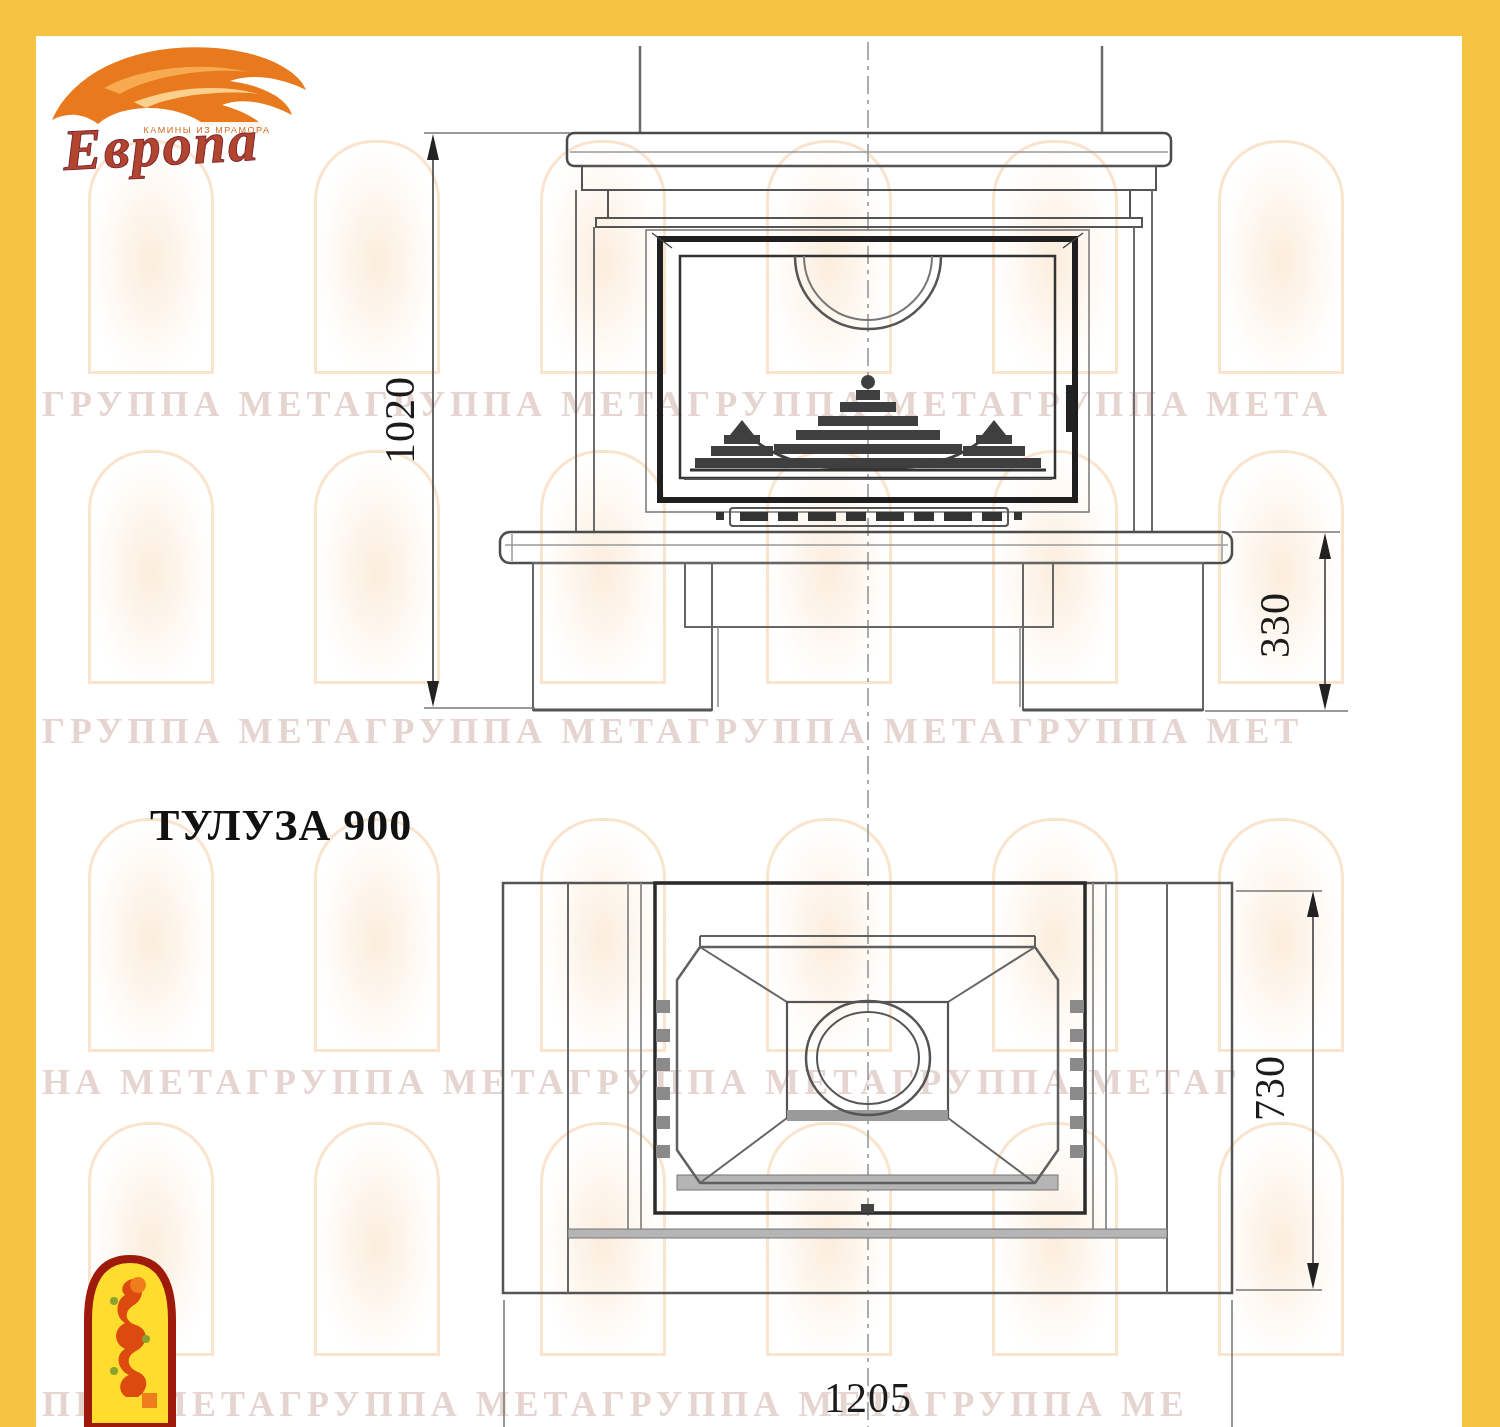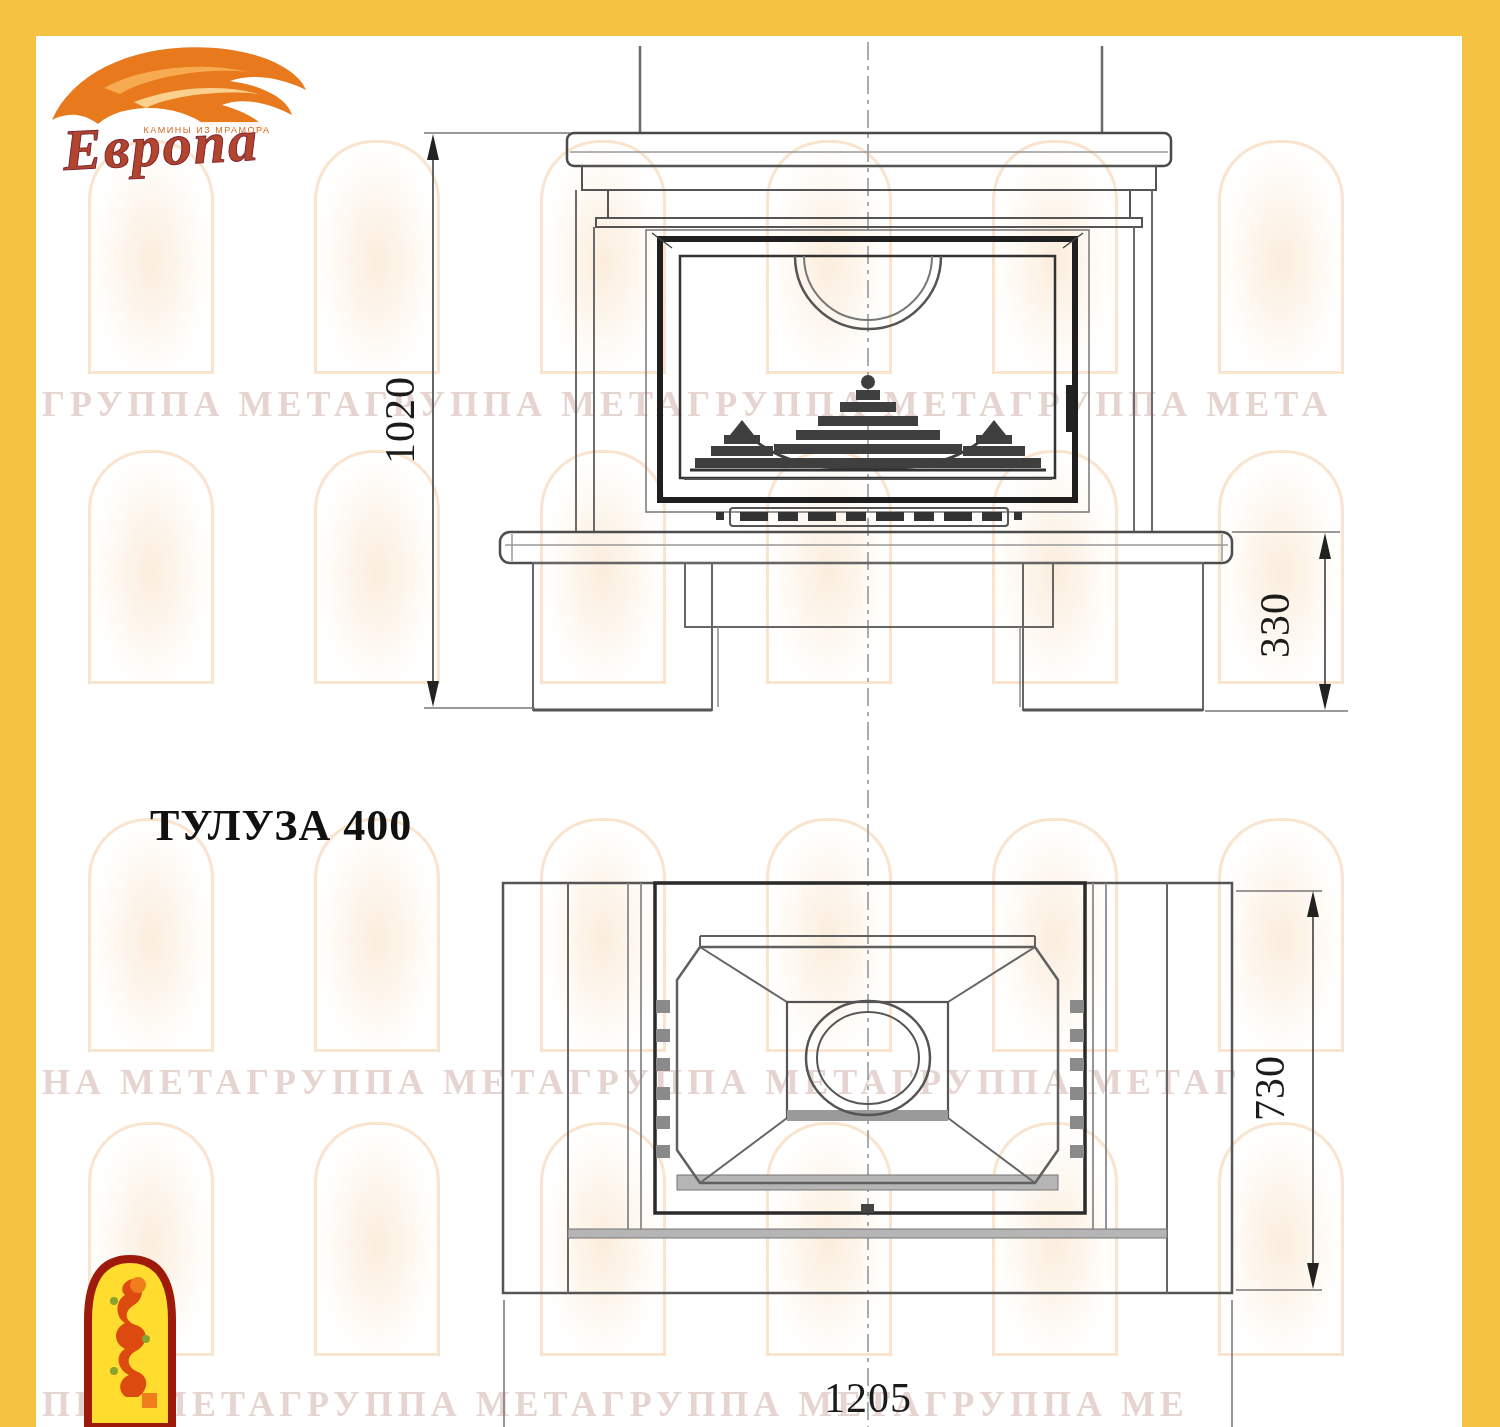--- a/index.html
+++ b/index.html
@@ -67,20 +67,21 @@
       <div class="wm-arch" style="left: 992px; top: 818px;"></div>
       <div class="wm-arch" style="left: 1218px; top: 818px;"></div>
       <div class="wm-arch" style="left: 88px; top: 1122px;"></div>
       <div class="wm-arch" style="left: 314px; top: 1122px;"></div>
       <div class="wm-arch" style="left: 540px; top: 1122px;"></div>
       <div class="wm-arch" style="left: 766px; top: 1122px;"></div>
       <div class="wm-arch" style="left: 992px; top: 1122px;"></div>
       <div class="wm-arch" style="left: 1218px; top: 1122px;"></div>
     </div>
   <div class="wm-text" style="top:383px">ГРУППА МЕТАГРУППА МЕТАГРУППА МЕТАГРУППА МЕТА</div>
+  <div class="wm-text" style="top:710px">ГРУППА МЕТАГРУППА МЕТАГРУППА МЕТАГРУППА МЕТ</div>
   <div class="wm-text" style="top:1061px">НА МЕТАГРУППА МЕТАГРУППА МЕТАГРУППА МЕТАГ</div>
   <div class="wm-text" style="top:1383px">ППА МЕТАГРУППА МЕТАГРУППА МЕТАГРУППА МЕ</div>
 
   <svg class="draw-svg" width="1500" height="1427" viewBox="0 0 1500 1427">
 
     <path d="M868,42 V1427" stroke="#8d9296" stroke-width="1.5" stroke-dasharray="18 6 4 6" fill="none"></path>
 
     <g fill="none">
 
       <path d="M640,46 V133" stroke="#6b6b6b" stroke-width="2.5"></path>
@@ -216,21 +217,21 @@
       <polygon points="1313,1289 1307,1263 1319,1263" fill="#222"></polygon>
       <text class="dim-label" x="1284" y="1088" text-anchor="middle" transform="rotate(-90 1284 1088)">730</text>
     </g>
 
     <g fill="none">
       <path d="M504,1300 V1427 M1232,1300 V1427" stroke="#777" stroke-width="1.5"></path>
       <text class="dim-label" x="868" y="1412" text-anchor="middle">1205</text>
     </g>
   </svg>
 
-  <div class="model-title">ТУЛУЗА 400</div>
+  <div class="model-title">ТУЛУЗА 900</div>
 
   <div class="logo-wrap">
     <svg width="280" height="160" viewBox="0 0 280 160">
       <path d="M18,92 C40,42 105,14 182,20 C238,25 266,46 272,62
                C244,48 216,46 196,53 C232,58 254,72 258,87
                C230,72 204,70 188,77 C216,85 233,97 236,108
                C210,95 188,93 174,99 C148,77 92,72 64,96
                C46,83 30,86 18,92 Z" fill="#E8791D"></path>
       <path d="M70,60 C110,38 170,34 215,44 C180,40 120,46 86,66 Z" fill="#F7AA4F"></path>
       <path d="M100,74 C140,58 190,56 225,66 C195,62 140,66 112,80 Z" fill="#FBD08C"></path>

